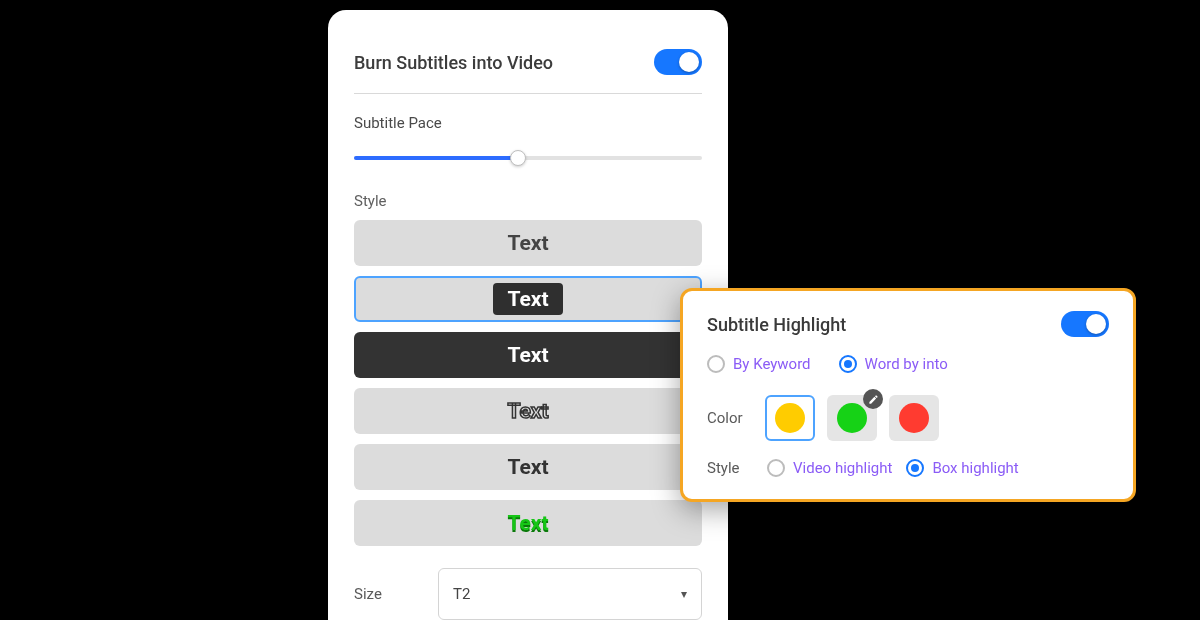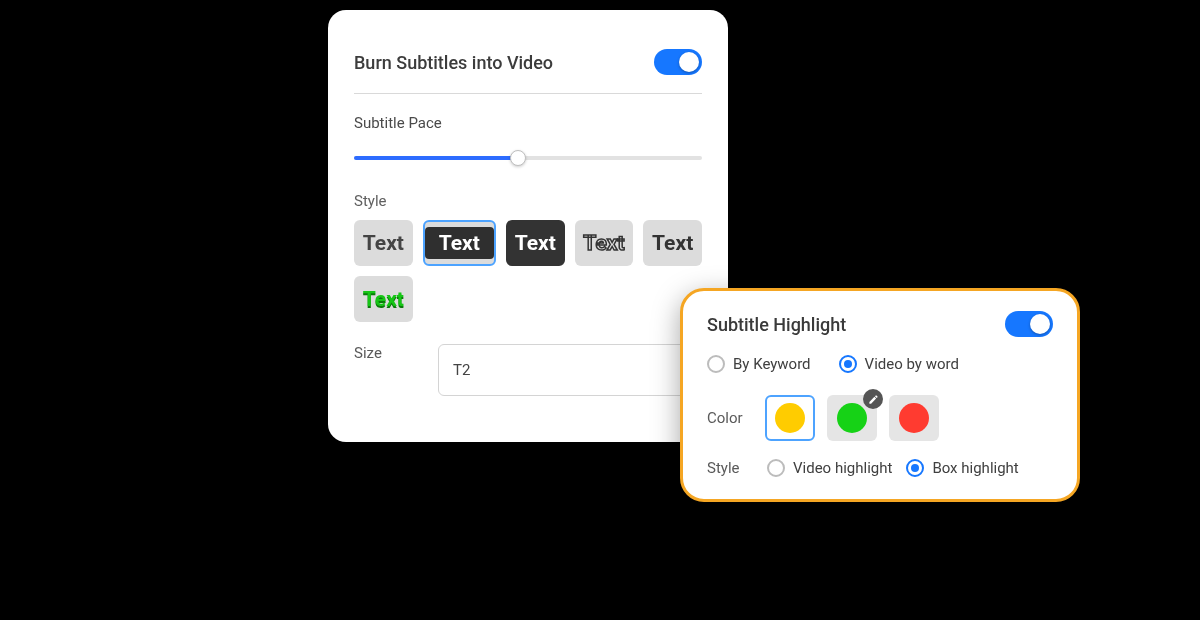--- a/index.html
+++ b/index.html
@@ -105,21 +105,21 @@
     height: 16px;
     border-radius: 50%;
     background: #fff;
     border: 1px solid #bfbfbf;
     box-shadow: 0 1px 3px rgba(0,0,0,0.2);
   }
 
   
   .style-grid {
     display: grid;
-    grid-template-columns: repeat(5, 1fr);
+    grid-template-columns: repeat(1, 1fr);
     gap: 10px;
     margin-bottom: 22px;
   }
   .style-tile {
     height: 46px;
     border-radius: 6px;
     display: flex;
     align-items: center;
     justify-content: center;
     font-size: 21px;
@@ -131,21 +131,21 @@
   .tile2 { background: #dcdcdc; border: 2px solid #4da3ff; }
   .tile2 .inner { background:#2f2f2f; color:#fff; padding:4px 14px; border-radius:4px; }
   .tile3 { background: #333; color: #fff; }
   .tile4 { background: #dcdcdc; color: transparent; -webkit-text-stroke: 1.5px #333; }
   .tile5 { background: #dcdcdc; color: #333; }
   .tile6 { background: #dcdcdc; color: #16c616; text-shadow: 0 2px 0 #0a7a0a; }
 
   
   .row-field {
     display: flex;
-    align-items: flex-start;
+    align-items: center;
     gap: 14px;
     margin-bottom: 20px;
     margin-top: 16px;
   }
   .row-field .field-label {
     font-size: 15px;
     color: #5a5a5a;
     width: 70px;
   }
   .size-select {
@@ -183,39 +183,39 @@
     border: 1.5px solid #888;
     cursor:pointer;
   }
   .pos-dot.selected { background: #2d8cff; border-color:#2d8cff; }
 
   
   .panel-highlight {
     position: absolute;
     left: 680px;
     top: 288px;
-    width: 400px;
+    width: 456px;
     background: #fff;
     border: 3px solid #f5a623;
-    border-radius: 24px;
+    border-radius: 12px;
     padding: 20px 24px 22px 24px;
     box-shadow: 0 8px 28px rgba(0,0,0,0.35);
   }
   .panel-highlight .row-toggle h3 { font-size: 18px; color:#3a3a3a; }
 
   .radio-row {
     display: flex;
     gap: 28px;
     margin: 12px 0 22px 0;
   }
   .radio-item {
     display: flex;
     gap: 8px;
     font-size: 15px;
-    color: #404040;
+    color: #8b5cf6;
     cursor:pointer;
   }
   .radio {
     width: 18px;
     height: 18px;
     border-radius: 50%;
     border: 2px solid #bcbcbc;
     position: relative;
   }
   .radio.checked { border-color: #1677ff; }
@@ -325,21 +325,21 @@
     </div>
   </div>
 
   <div class="radio-row">
     <div class="radio-item">
       <div class="radio"></div>
       <span>By Keyword</span>
     </div>
     <div class="radio-item">
       <div class="radio checked"></div>
-      <span>Video by word</span>
+      <span>Word by into</span>
     </div>
   </div>
 
   <div class="hl-row">
     <div class="hl-label">Color</div>
     <div class="swatch selected">
       <div class="swatch-dot" style="background:#ffcc00"></div>
     </div>
     <div class="swatch">
       <div class="swatch-dot" style="background:#16d216"></div>

